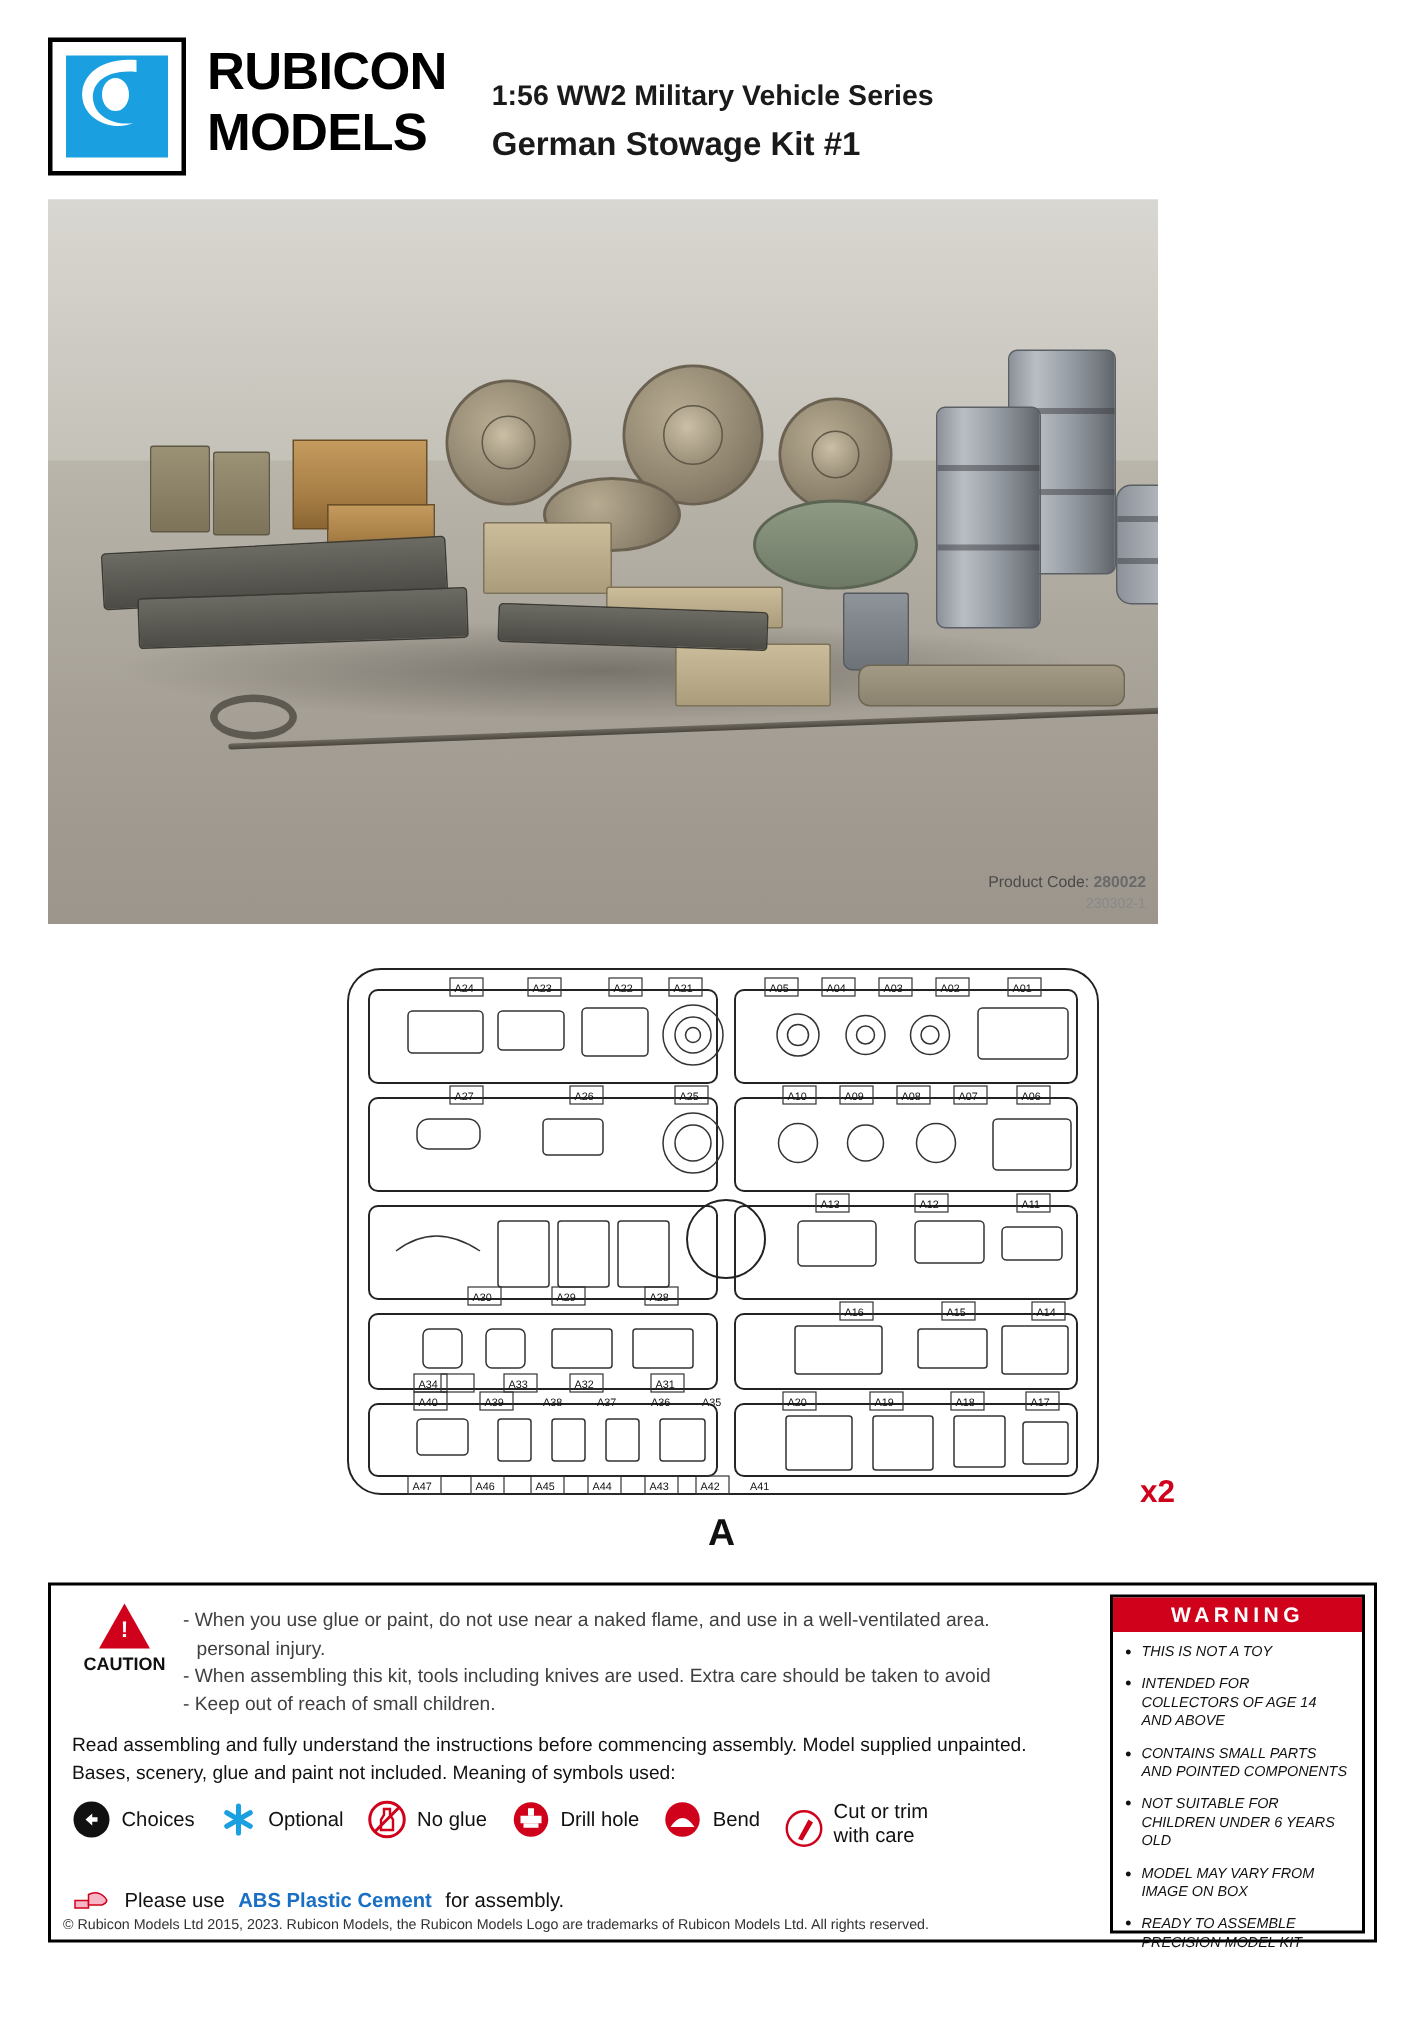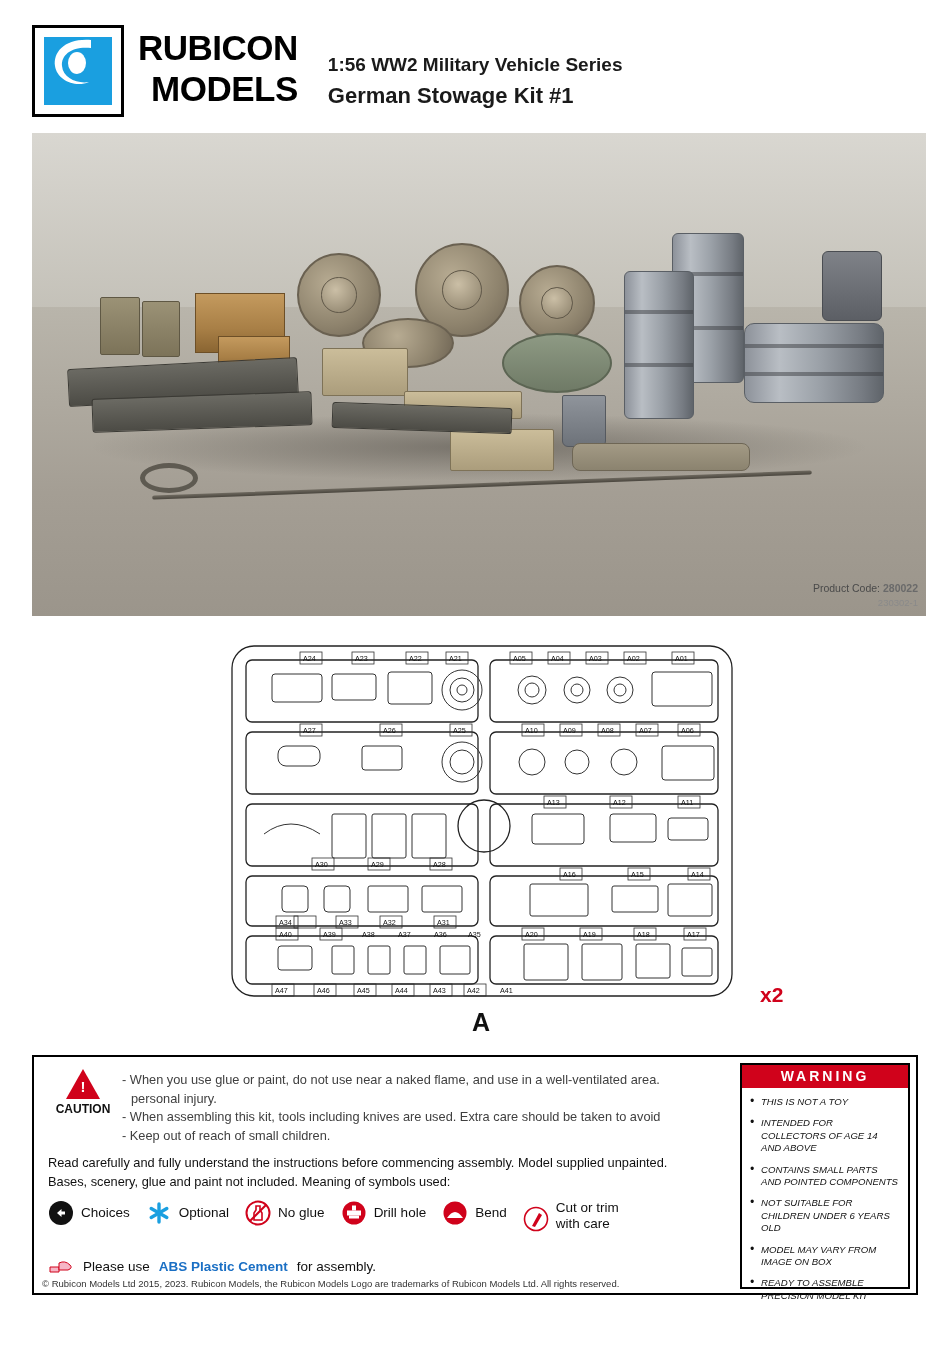--- a/index.html
+++ b/index.html
@@ -47,21 +47,20 @@
     padding-top: 2px;
     flex: 0 0 auto;
   }
   .brand-line {
     font-family: "Liberation Sans", sans-serif;
     font-weight: bold;
     font-size: 35px;
     line-height: 41px;
     letter-spacing: -0.5px;
     color: #000;
-    text-align: right;
   }
   .title-block {
     margin-left: 30px;
     padding-top: 27px;
   }
   .series-line {
     font-size: 19px;
     font-weight: bold;
     color: #1a1a1a;
     line-height: 26px;
@@ -71,21 +70,21 @@
     font-weight: bold;
     color: #1a1a1a;
     line-height: 30px;
     margin-top: 3px;
   }
 
   
   .hero {
     position: absolute;
     left: 32px; top: 133px;
-    width: 894px; height: 483px;
+    width: 740px; height: 483px;
     overflow: hidden;
     background: linear-gradient(#cfcdc6 0%, #c8c5bd 28%, #b5b1a8 45%, #a9a49a 70%, #9d978d 100%);
   }
   .hero-sky {
     position: absolute; left:0; top:0; width:100%; height:40%;
     background: linear-gradient(#d9d7d1, #c2bfb6);
   }
   .hero-ground {
     position: absolute; left:0; top:36%; width:100%; height:64%;
     background: linear-gradient(#b9b5ab, #a49e94 60%, #9b958b);
@@ -536,21 +535,21 @@
       </div>
       <div class="caution-text">
         <div>- When you use glue or paint, do not use near a naked flame, and use in a well-ventilated area.</div>
         <div style="padding-left:9px">personal injury.</div>
         <div>- When assembling this kit, tools including knives are used.  Extra care should be taken to avoid</div>
         <div>- Keep out of reach of small children.</div>
       </div>
     </div>
 
     <div class="read-text">
-      <div>Read carefully and fully understand the instructions before commencing assembly.  Model supplied unpainted.</div>
+      <div>Read assembling and fully understand the instructions before commencing assembly.  Model supplied unpainted.</div>
       <div>Bases, scenery, glue and paint not included.  Meaning of symbols used:</div>
     </div>
 
     <div class="symbols">
       <div class="sym">
         <svg class="glyph" viewBox="0 0 26 26">
           <circle cx="13" cy="13" r="12" fill="#111"></circle>
           <path d="M9 13 L13.5 9 L13.5 11.5 L17 11.5 L17 14.5 L13.5 14.5 L13.5 17 Z" fill="#fff"></path>
           <path d="M17 13 L12.5 17 L12.5 14.5 L9 14.5 L9 11.5 L12.5 11.5 L12.5 9 Z" fill="#fff" opacity="0"></path>
         </svg>

